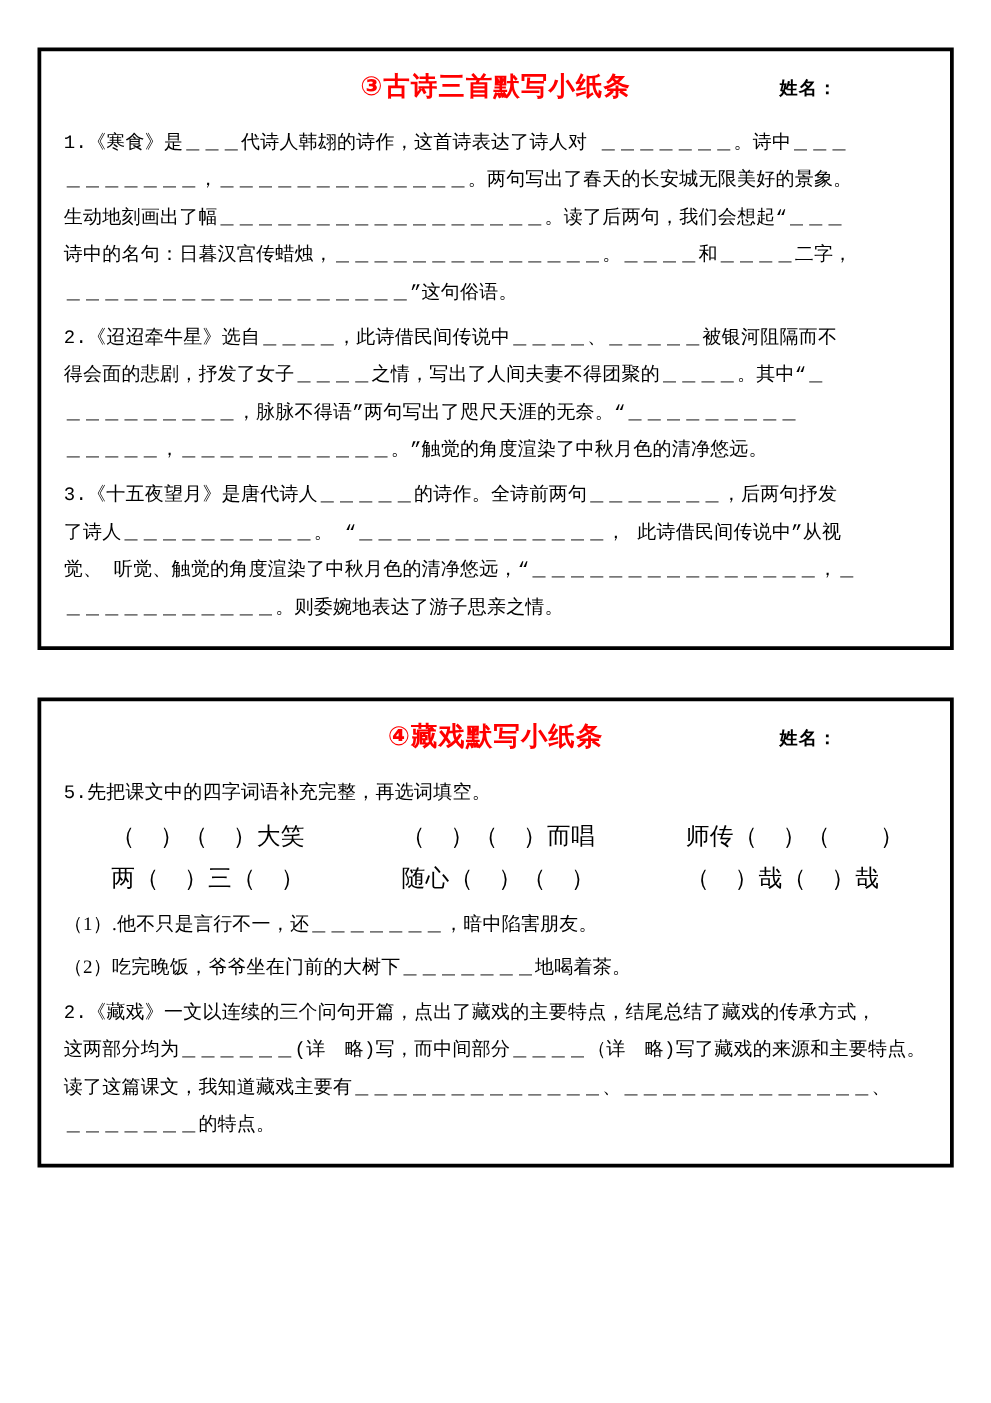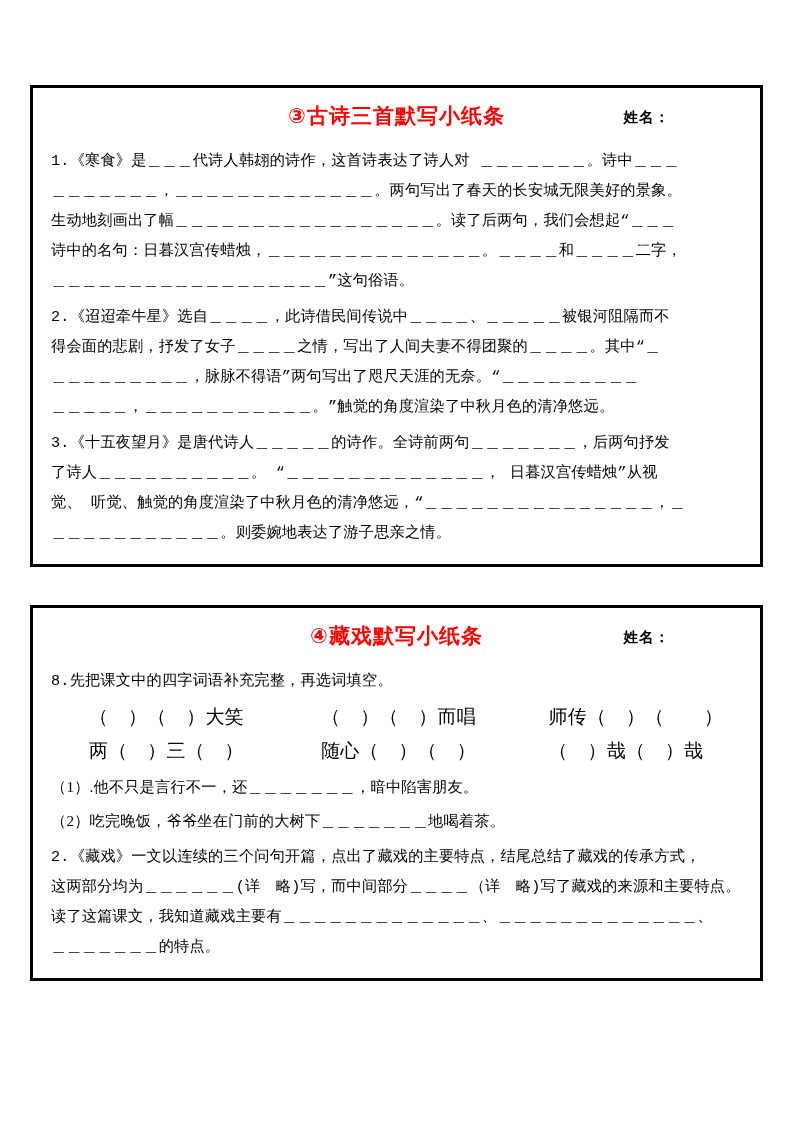--- a/index.html
+++ b/index.html
@@ -14,21 +14,20 @@
     color: #000000;
     position: relative;
     overflow: hidden;
   }
   .page {
     width: 793px;
     height: 881px;
     box-sizing: border-box;
     padding: 38px 30px 30px 30px;
     position: relative;
-    margin-top: 47px;
   }
   .card {
     border: 3px solid #000000;
     box-sizing: border-box;
     padding: 14px 18px 16px 18px;
     position: relative;
   }
   .card + .card {
     margin-top: 38px;
   }
@@ -106,34 +105,34 @@
         <div>＿＿＿＿＿＿＿＿＿＿＿＿＿＿＿＿＿＿”这句俗语。</div>
       </div>
       <div class="q">
         <div>  2.《迢迢牵牛星》选自＿＿＿＿，此诗借民间传说中＿＿＿＿、＿＿＿＿＿被银河阻隔而不</div>
         <div>  得会面的悲剧，抒发了女子＿＿＿＿之情，写出了人间夫妻不得团聚的＿＿＿＿。其中“＿</div>
         <div>  ＿＿＿＿＿＿＿＿＿，脉脉不得语”两句写出了咫尺天涯的无奈。“＿＿＿＿＿＿＿＿＿</div>
         <div>  ＿＿＿＿＿，＿＿＿＿＿＿＿＿＿＿＿。”触觉的角度渲染了中秋月色的清净悠远。</div>
       </div>
       <div class="q">
         <div>3.《十五夜望月》是唐代诗人＿＿＿＿＿的诗作。全诗前两句＿＿＿＿＿＿＿，后两句抒发</div>
-        <div>了诗人＿＿＿＿＿＿＿＿＿＿。 “＿＿＿＿＿＿＿＿＿＿＿＿＿， 日暮汉宫传蜡烛”从视</div>
+        <div>了诗人＿＿＿＿＿＿＿＿＿＿。 “＿＿＿＿＿＿＿＿＿＿＿＿＿， 此诗借民间传说中”从视</div>
         <div>觉、 听觉、触觉的角度渲染了中秋月色的清净悠远，“＿＿＿＿＿＿＿＿＿＿＿＿＿＿＿，＿</div>
         <div>＿＿＿＿＿＿＿＿＿＿＿。则委婉地表达了游子思亲之情。</div>
       </div>
     </div>
   </div>
 
   <div class="card">
     <div class="card-header">
       <div class="card-title">④藏戏默写小纸条</div>
       <div class="name-field">姓名：</div>
     </div>
     <div class="body-text">
-      <div class="q first">8.先把课文中的四字词语补充完整，再选词填空。</div>
+      <div class="q first">5.先把课文中的四字词语补充完整，再选词填空。</div>
 
       <div class="cloze-grid">
         <div class="cloze-row">
           <div class="c1">（    ）（    ）大笑</div>
           <div class="c2">（    ）（    ）而唱</div>
           <div class="c3">师传（    ）（        ）</div>
         </div>
         <div class="cloze-row">
           <div class="c1">两（    ）三（    ）</div>
           <div class="c2">随心（    ）（    ）</div>

